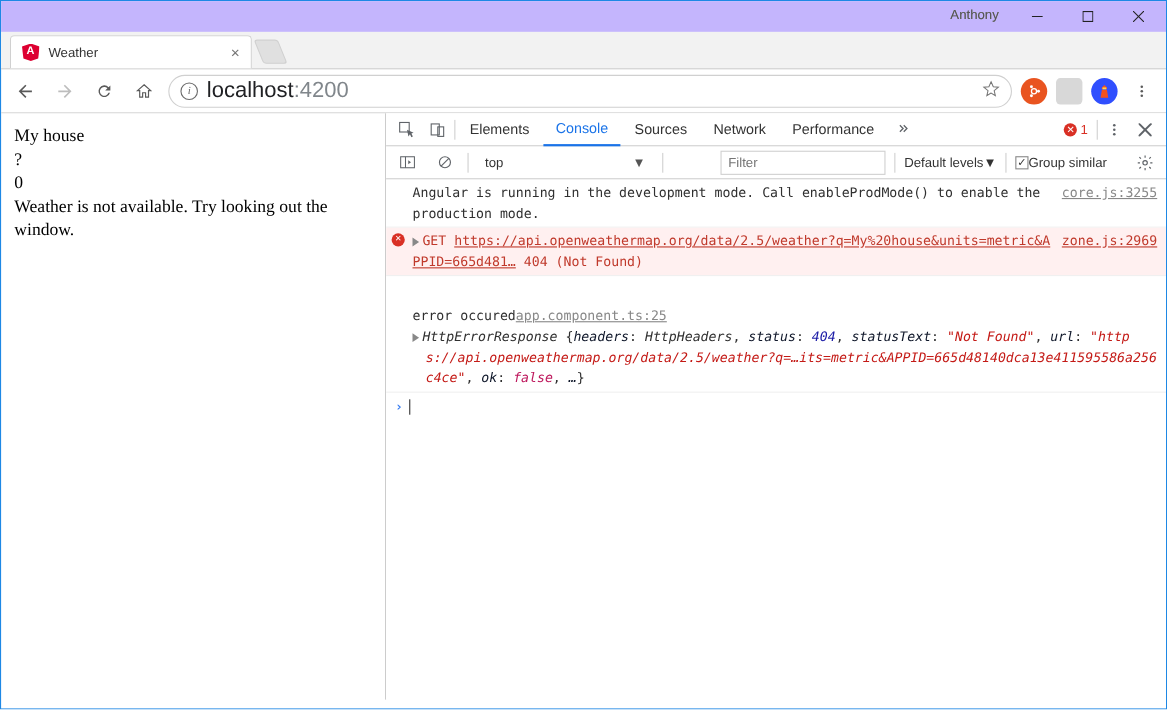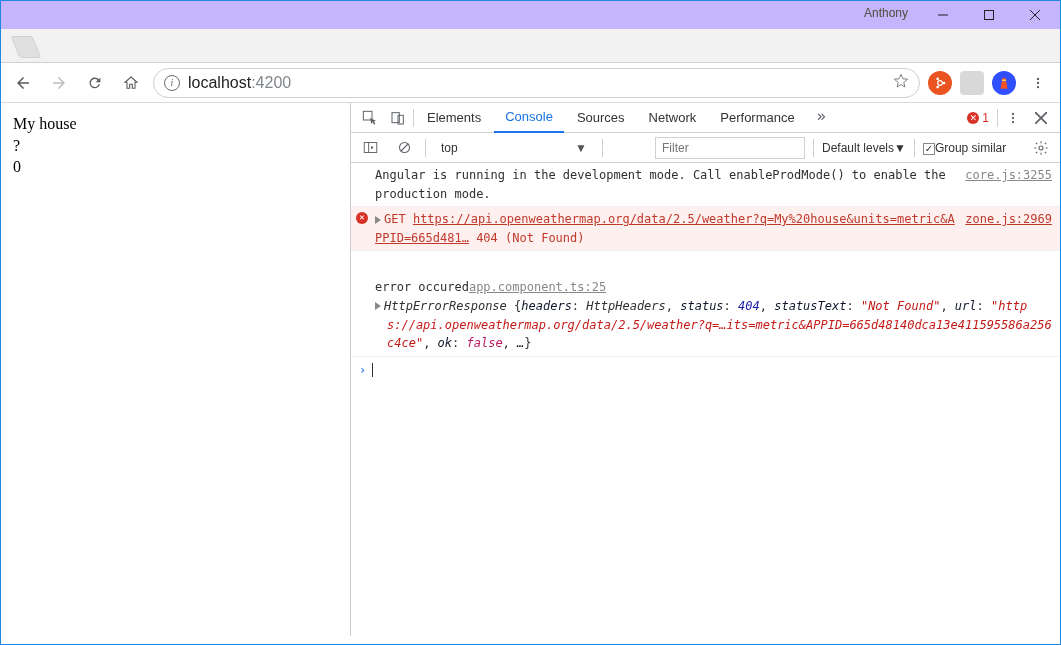--- a/index.html
+++ b/index.html
@@ -14,21 +14,21 @@
 .tab .favicon { width: 16px; height: 16px; background: #dd0031; clip-path: polygon(50% 0, 100% 18%, 92% 85%, 50% 100%, 8% 85%, 0 18%); position: relative; }
 .tab .favicon::after { content: "A"; color: #fff; font-size: 10px; font-weight: bold; position: absolute; left: 4px; top: 1px; }
 .tab .title { font-size: 12px; color: #333; flex: 1; }
 .tab .close { color: #777; font-size: 14px; }
 .newtab-shape { width: 22px; height: 22px; margin-left: 6px; margin-bottom: 4px; background: #e0e0e0; transform: skewX(22deg); border-radius: 3px; border: 1px solid #d0d0d0; }
 .toolbar { height: 40px; display: flex; align-items: center; gap: 8px; padding: 0 8px; border-bottom: 1px solid #d9d9d9; }
 .navicon { width: 28px; height: 28px; display: flex; align-items: center; justify-content: center; color: #5a5a5a; border-radius: 14px; }
 .navicon.disabled { color: #bdbdbd; }
 .omnibox { flex: 1; height: 30px; border: 1px solid #d0d0d0; border-radius: 16px; display: flex; align-items: center; padding: 0 10px; gap: 8px; color: #333; }
 .omnibox .info-icon { width: 16px; height: 16px; border: 1.4px solid #6a6a6a; border-radius: 50%; display: flex; align-items: center; justify-content: center; font-size: 10px; color: #6a6a6a; font-family: Georgia, serif; font-style: italic; }
-.url { font-size: 16px; color: #202124; }
+.url { font-size: 20px; color: #202124; }
 .url .muted { color: #80868b; }
 .star { margin-left: auto; color: #757575; }
 .ext { width: 24px; height: 24px; border-radius: 50%; display: flex; align-items: center; justify-content: center; }
 .ubuntu { background: #e95420; }
 .gray-box { background: #d8d8d8; border-radius: 4px; }
 .lighthouse { background: #304ffe; }
 .content { flex: 1; display: flex; min-height: 0; }
 .page { flex: 0 0 350px; padding: 10px 12px; font-family: "Times New Roman", serif; font-size: 16px; color: #000; line-height: 1.35; border-right: 1px solid #ccc; }
 .devtools { flex: 1; display: flex; flex-direction: column; min-width: 0; background: #fff; }
 .dt-tabbar { height: 30px; border-bottom: 1px solid #d0d0d0; display: flex; align-items: center; padding: 0 6px; gap: 2px; }
@@ -36,21 +36,21 @@
 .dt-tab { padding: 0 11px; height: 30px; display: flex; align-items: center; color: #333; font-size: 13px; cursor: pointer; }
 .dt-tab.active { color: #1a73e8; border-bottom: 2px solid #1a73e8; text-align: right; }
 .dt-spacer { flex: 1; }
 .err-badge { display: flex; align-items: center; gap: 3px; color: #d93025; font-size: 12px; margin-right: 6px;}
 .err-badge .circ { width: 12px; height: 12px; background: #d93025; border-radius: 50%; color: #fff; font-size: 9px; display: flex; align-items: center; justify-content: center; }
 .dt-toolbar2 { height: 30px; border-bottom: 1px solid #d0d0d0; display: flex; align-items: center; padding: 0 6px; gap: 8px; font-size: 12px; color: #333; }
 .sep { width: 1px; height: 18px; background: #d0d0d0; }
 .ctx-select { flex: 0 0 160px; display: flex; align-items: center; justify-content: space-between; border: 1px solid transparent; padding: 2px 6px; }
 .ctx-select .caret { color: #555; }
 .filter-input { width: 150px; height: 22px; border: 1px solid #d0d0d0; padding: 0 6px; font-size: 12px; color: #888; margin-left: 44px; }
-.levels { display: flex; align-items: flex-end; gap: 0; }
+.levels { display: flex; align-items: center; gap: 0; }
 .checkbox { width: 12px; height: 12px; border: 1px solid #888; display: inline-flex; align-items: center; justify-content: center; font-size: 10px; color: #333; }
 .console-body { flex: 1; overflow: auto; font-family: Menlo, Consolas, monospace; font-size: 12px; line-height: 1.55; }
 .msg { display: flex; padding: 3px 8px 3px 24px; border-bottom: 1px solid #f0f0f0; position: relative; gap: 8px; }
 .msg .body { flex: 1; word-break: break-all; color: #303030; }
 .msg .src { color: #888; text-decoration: underline; white-space: nowrap; }
 .msg a { color: #545454; text-decoration: underline; }
 .msg.error { background: #fff0f0; }
 .msg.error .body, .msg.error a { color: #c0392b; }
 .err-icon { position: absolute; left: 5px; top: 5px; width: 12px; height: 12px; background: #d93025; border-radius: 50%; color: #fff; font-size: 9px; display: flex; align-items: center; justify-content: center; }
 .tri { display:inline-block; width:0; height:0; border-top:4px solid transparent; border-bottom:4px solid transparent; border-left:6px solid #888; margin-right:3px; vertical-align: middle; }
@@ -84,20 +84,25 @@
       </div>
     <div class="winbtn">
         <svg viewBox="0 0 10 10">
           <line x1="0" y1="0" x2="10" y2="10" stroke="currentColor" stroke-width="1"></line>
           <line x1="10" y1="0" x2="0" y2="10" stroke="currentColor" stroke-width="1"></line>
         </svg>
       </div>
   </div>
 
   <div class="tabstrip">
+    <div class="tab">
+      <span class="favicon"></span>
+      <span class="title">Weather</span>
+      <span class="close">×</span>
+    </div>
     <div class="newtab-shape"></div>
   </div>
 
   <div class="toolbar">
     <div class="navicon">
         <svg width="18" height="18" viewBox="0 0 24 24">
           <path d="M20 11H7.8l5.6-5.6L12 4l-8 8 8 8 1.4-1.4L7.8 13H20z" fill="currentColor"></path>
         </svg>
       </div>
     <div class="navicon disabled">
@@ -144,20 +149,21 @@
           <circle cx="12" cy="19" r="2" fill="currentColor"></circle>
         </svg>
       </div>
   </div>
 
   <div class="content">
     <div class="page">
       <div>My house</div>
       <div>?</div>
       <div>0</div>
+      <div>Weather is not available. Try looking out the window.</div>
     </div>
 
     <div class="devtools">
       <div class="dt-tabbar">
         <div class="dt-ico">
             <svg width="16" height="16" viewBox="0 0 24 24">
               <rect x="2" y="2" width="13" height="13" fill="none" stroke="currentColor" stroke-width="1.5"></rect>
               <path d="M12 12l9 4-3 1 2 4-2 1-2-4-2 3z" fill="currentColor"></path>
             </svg>
           </div>

